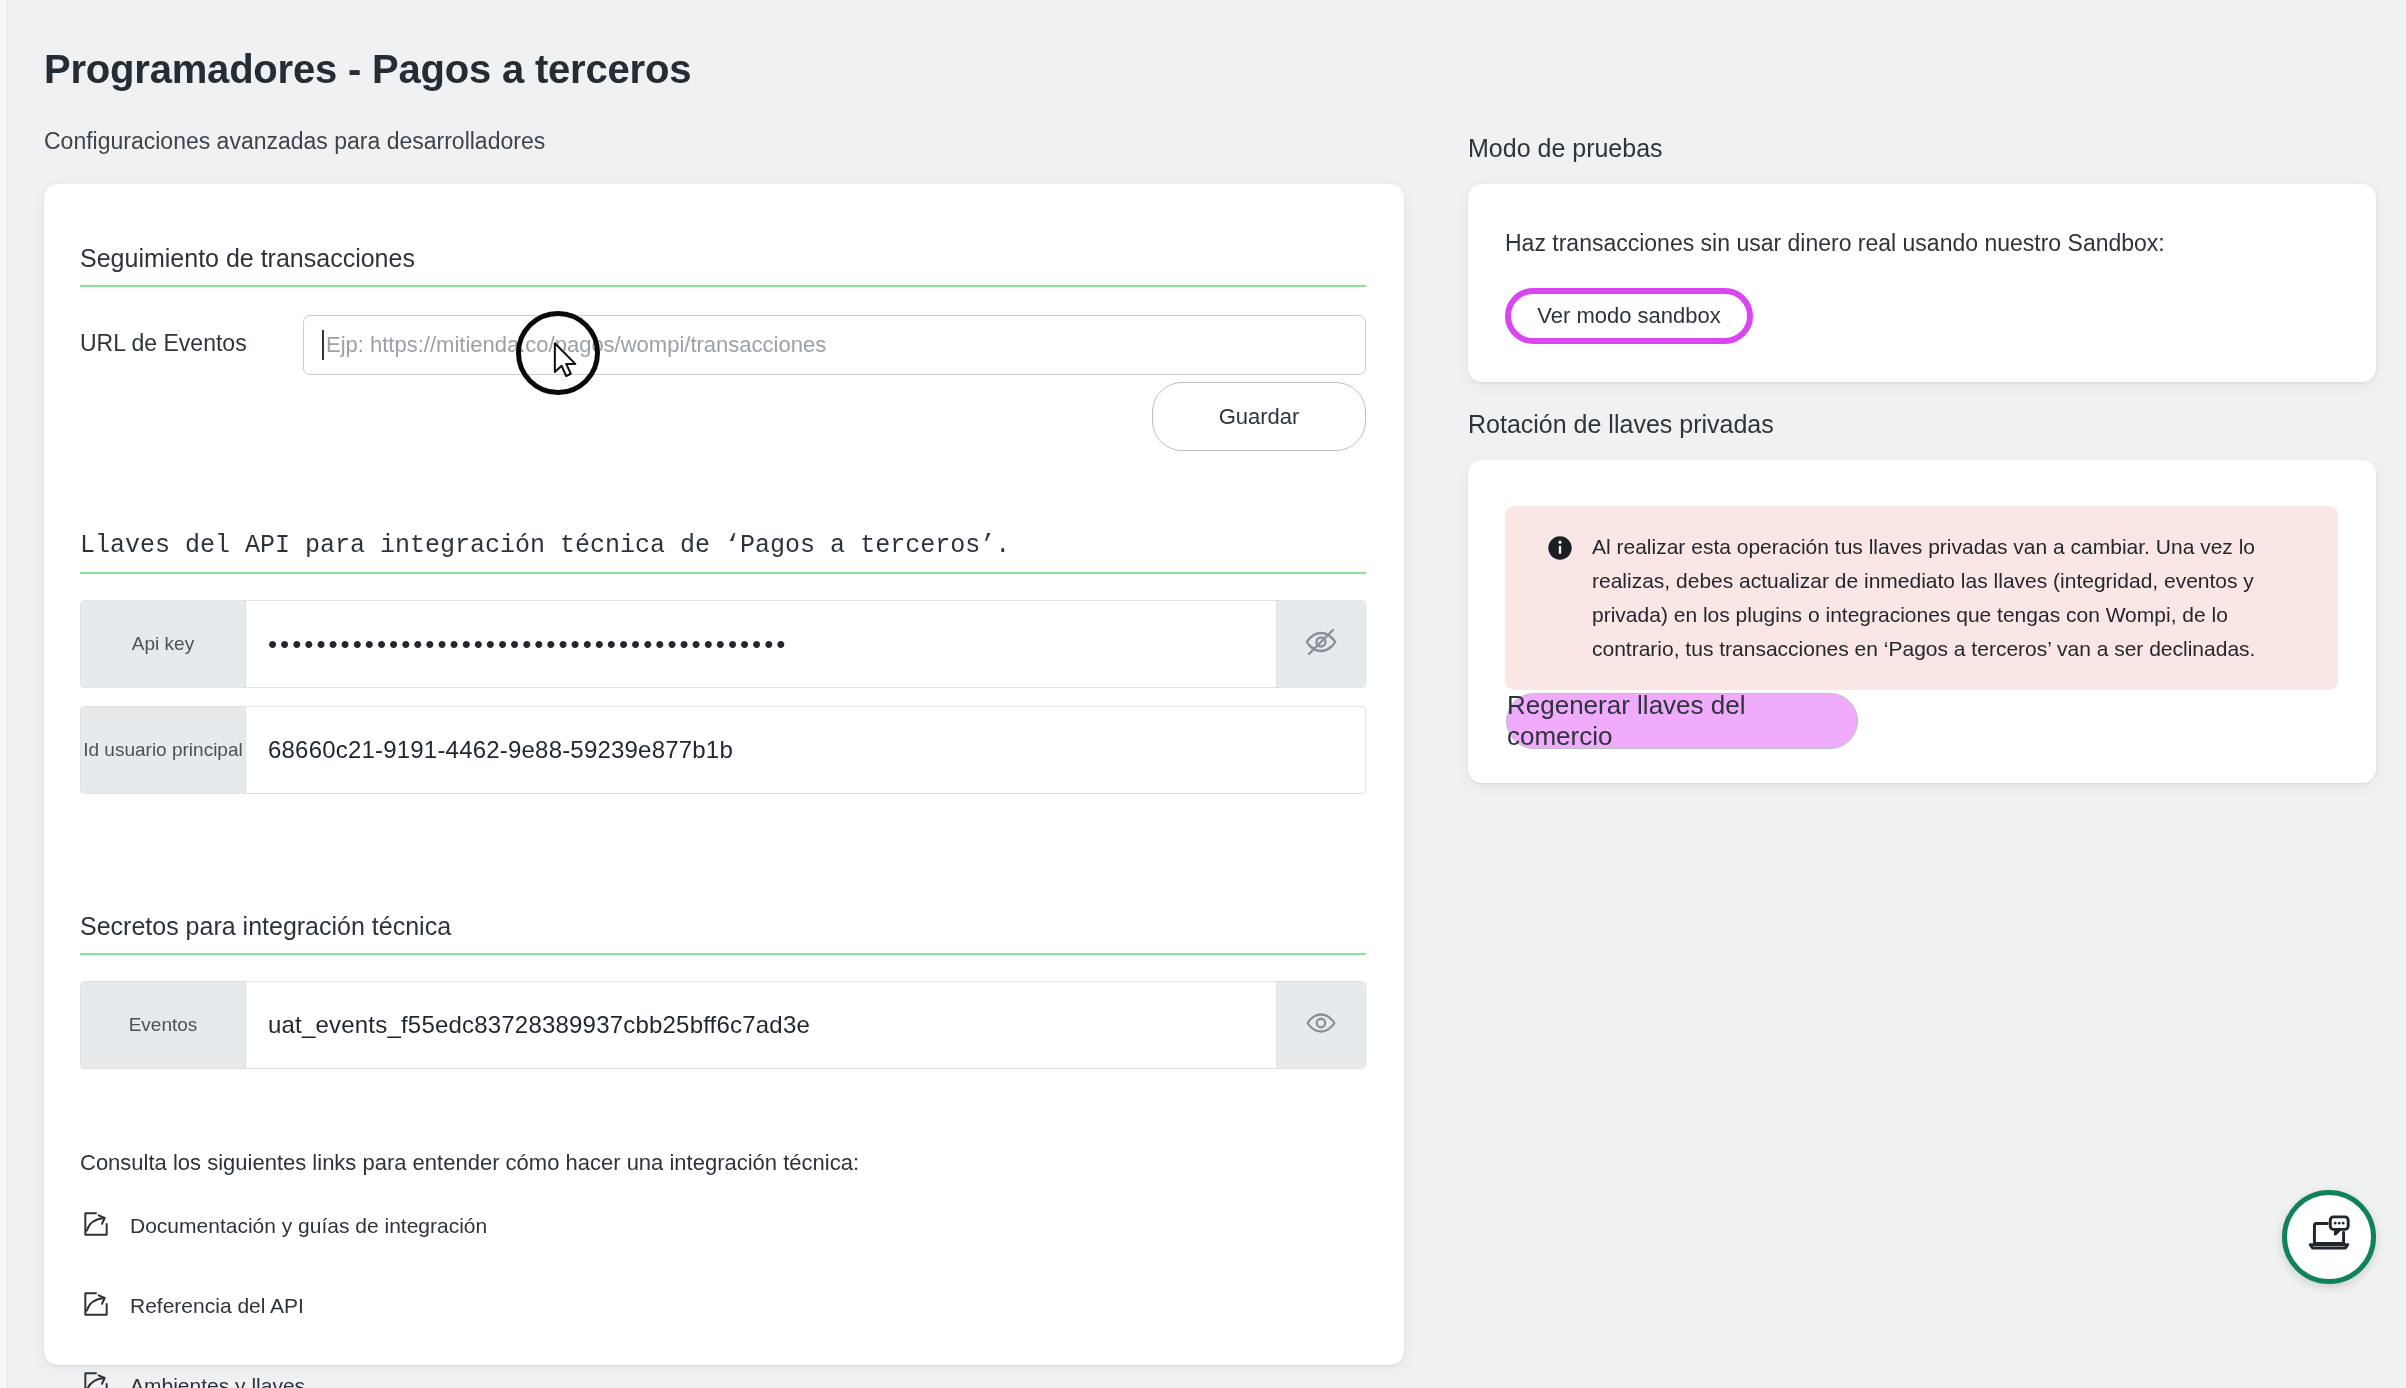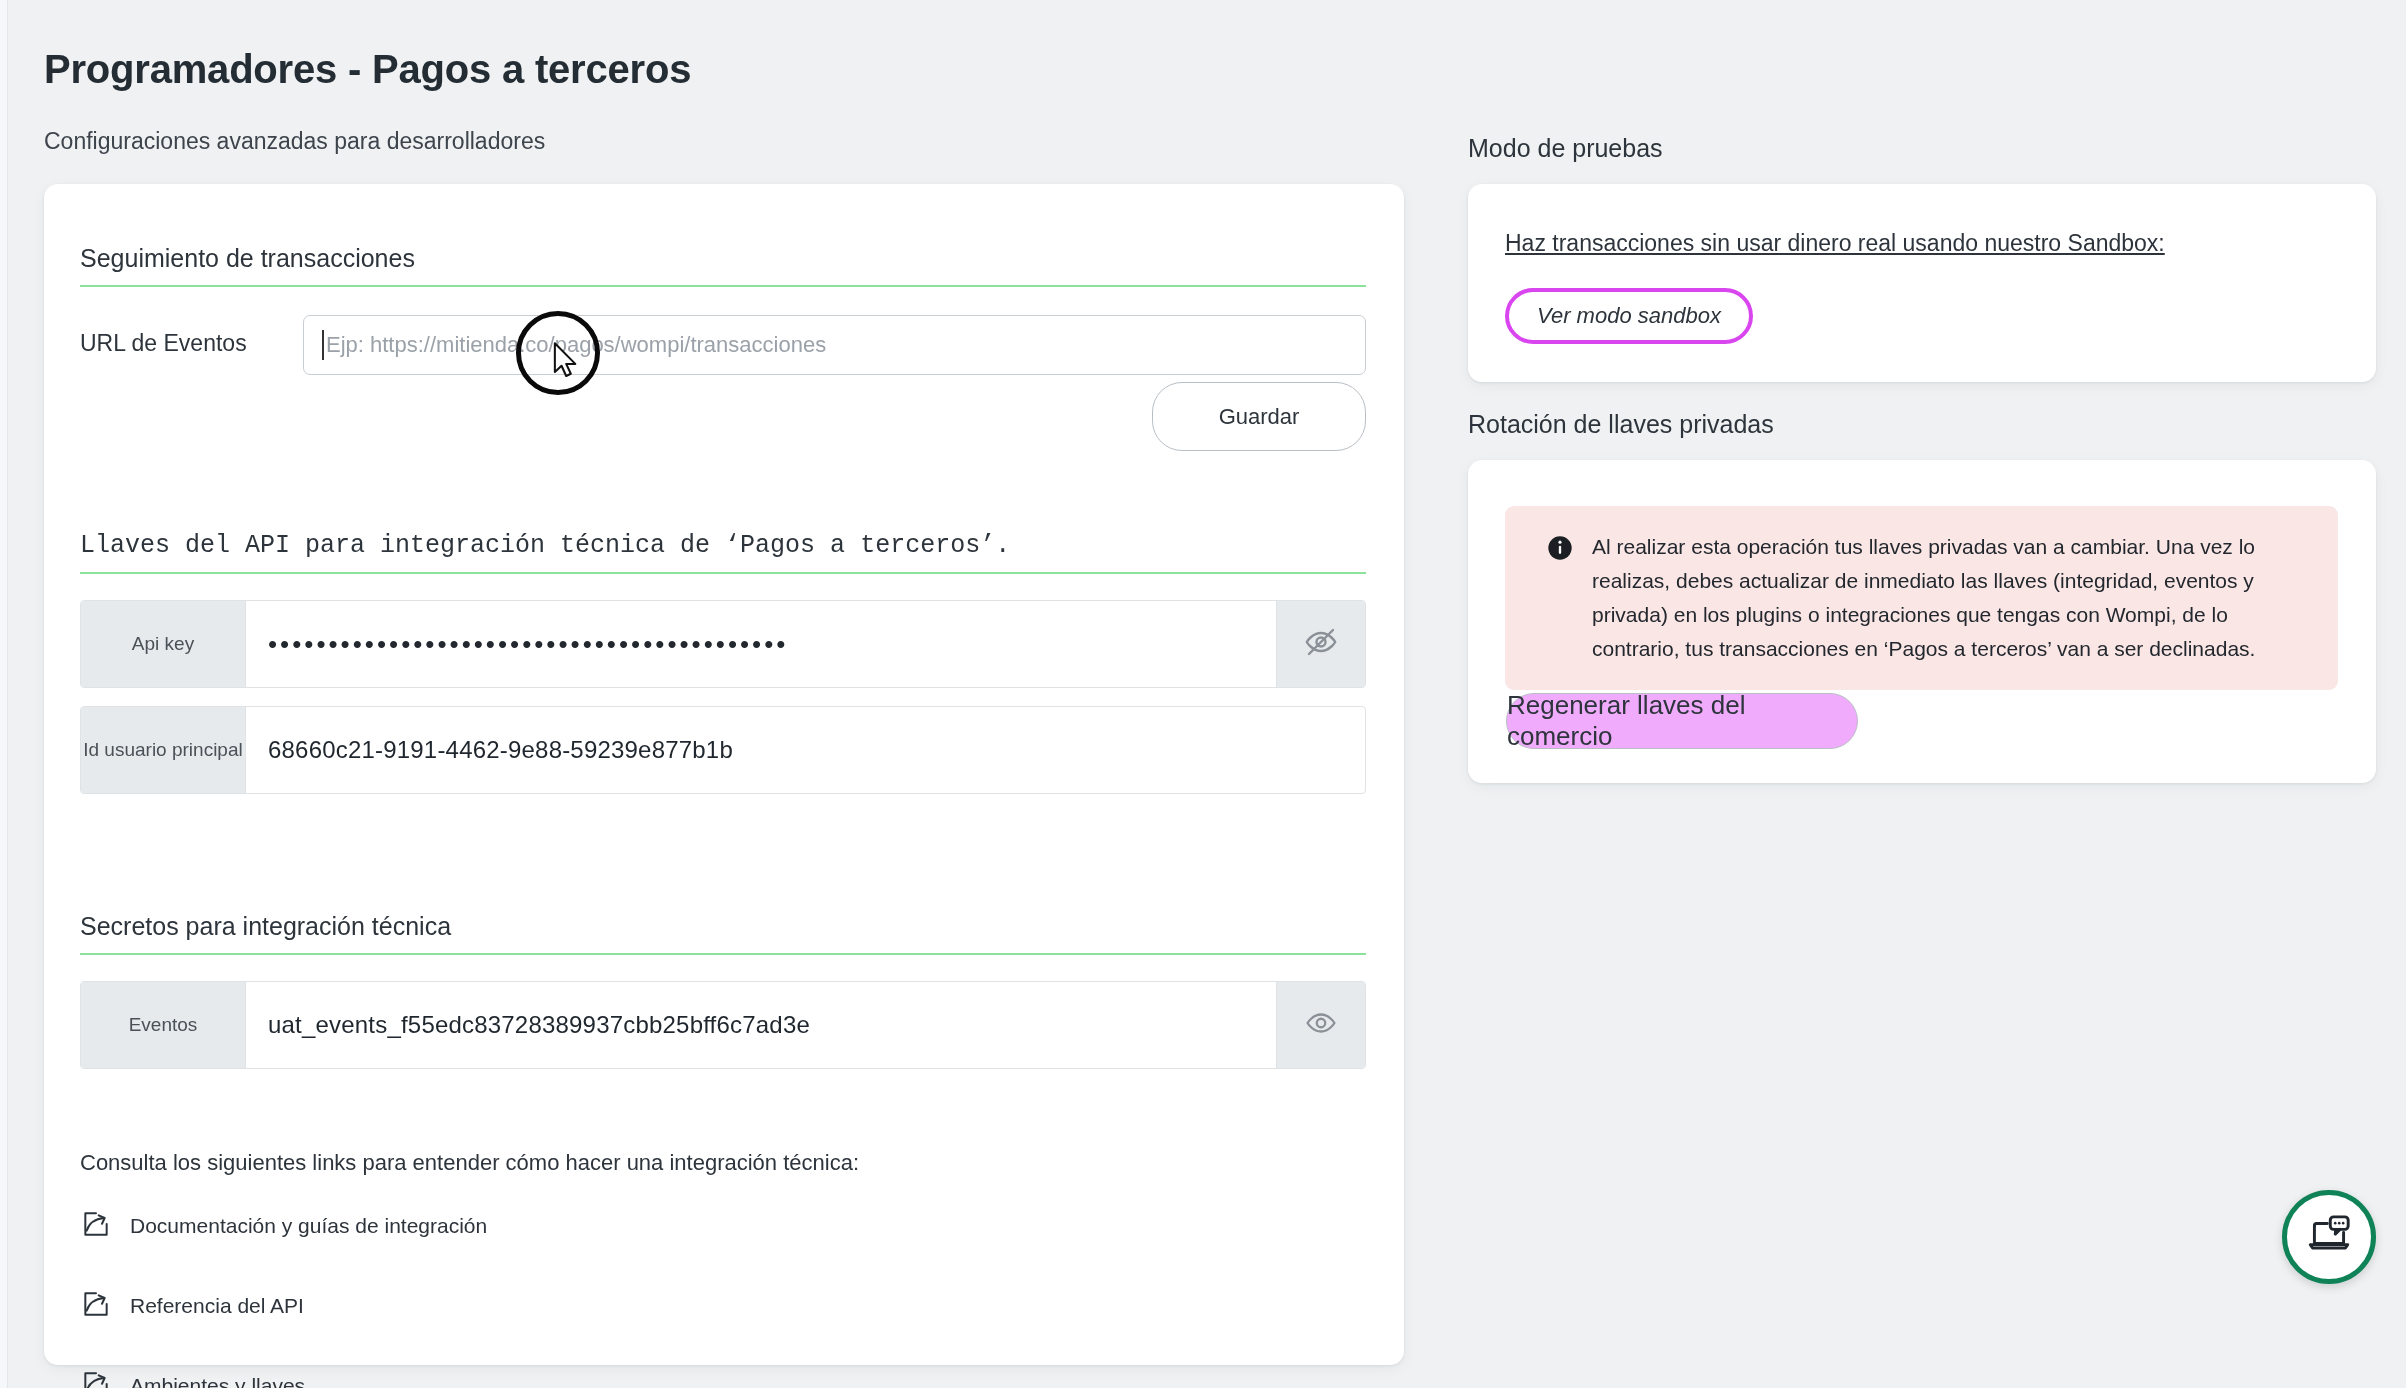--- a/index.html
+++ b/index.html
@@ -203,34 +203,33 @@
     box-shadow: 0 1px 3px rgba(20,30,40,.07), 0 4px 14px rgba(20,30,40,.05);
   }
   #sandbox-card { left: 1468px; top: 184px; width: 908px; height: 198px; }
   #rotation-card { left: 1468px; top: 460px; width: 908px; height: 323px; }
   .sandbox-text {
     position: absolute;
     left: 1505px; top: 230px;
     font-size: 23px;
     color: #2d343b;
     white-space: nowrap;
-    text-decoration: underline;
   }
   .sandbox-btn {
     position: absolute;
     left: 1505px; top: 288px;
     width: 248px; height: 56px;
-    border: 4px solid #d946ef;
+    border: 6px solid #d946ef;
     border-radius: 30px;
     background: #fff;
     font-family: "Liberation Sans", sans-serif;
     font-size: 22px;
     color: #2d343b;
     cursor: pointer;
-    display: flex; align-items: center; justify-content: center; font-style: italic;
+    display: flex; align-items: center; justify-content: center;
   }
 
   .alert {
     position: absolute;
     left: 1505px; top: 506px;
     width: 833px;
     padding: 24px 26px 24px 41px;
     background: #fbe6e6;
     border-radius: 9px;
     display: flex;

